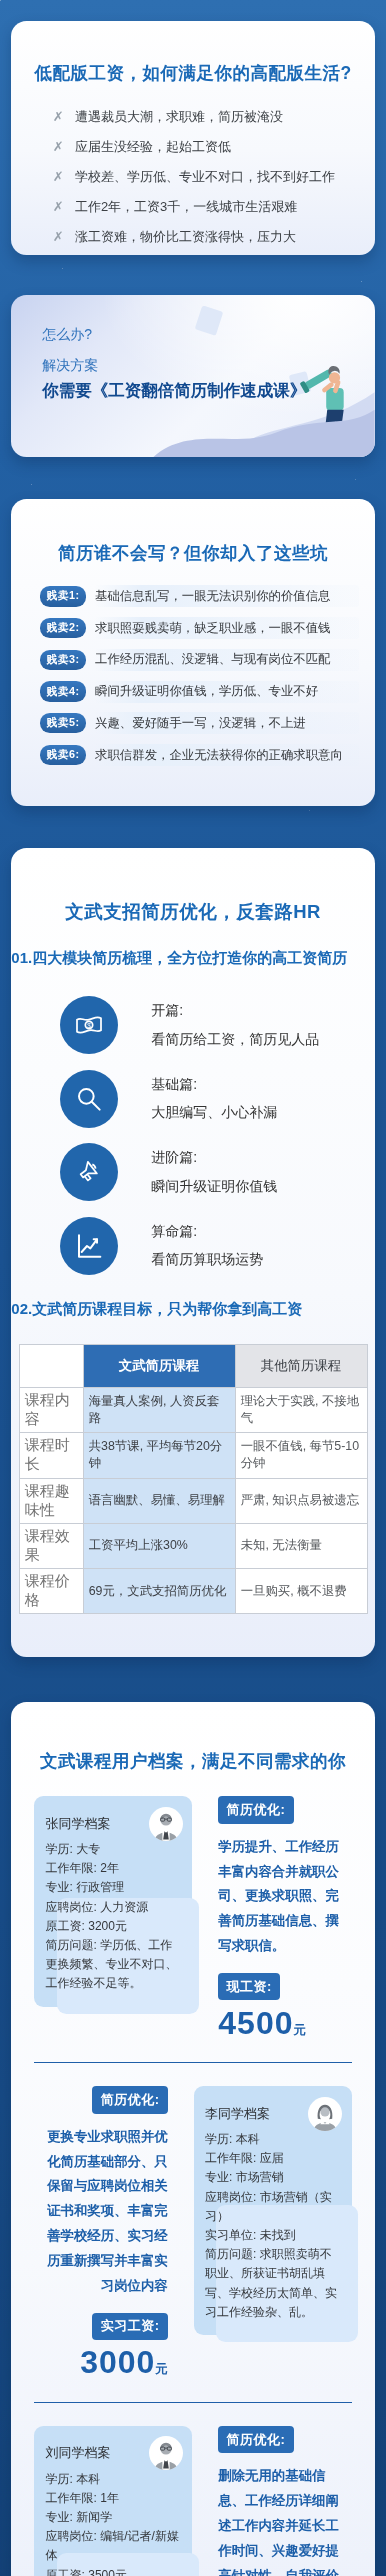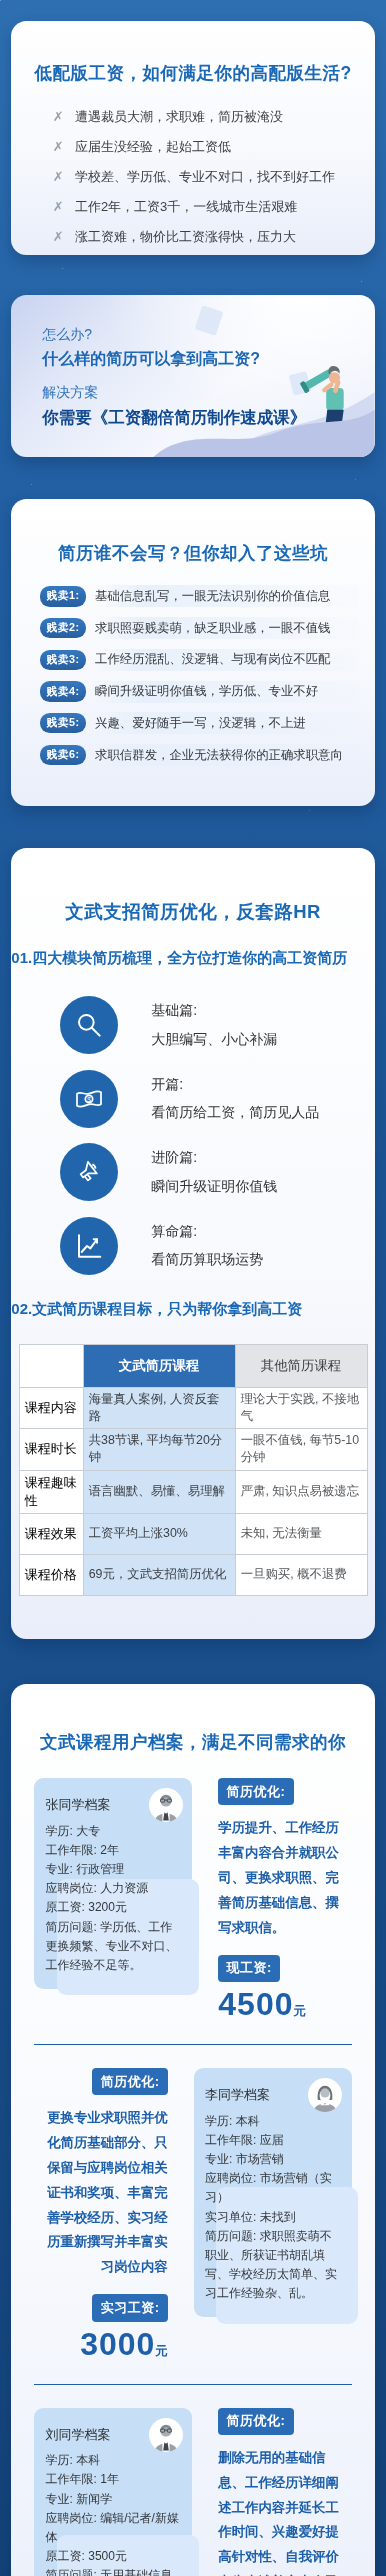--- a/index.html
+++ b/index.html
@@ -66,21 +66,21 @@
   .module-text{margin-left:33px;font-size:14px;color:#333;}
   .module-name{margin-bottom:10.3px;}
   .compare-table{margin:25px auto 0;border-collapse:collapse;width:348px;table-layout:fixed;}
   .compare-table th,.compare-table td{border:0.5px solid #c8cdd5;vertical-align:middle;
     padding:3.1px 5.2px;box-sizing:border-box;}
   .compare-table th{height:43px;}
   .compare-table td{height:41px;}
   .th-corner{background:#ffffff;}
   .th-ours{background:#2e6db4;color:#ffffff;font-size:13.4px;font-weight:bold;}
   .th-others{background:#e3e4e8;color:#3a3e44;font-size:13.4px;font-weight:normal;}
-  .td-label{background:#ffffff;color:#000000;font-size:13px;}
+  .td-label{background:#ffffff;color:#737373;font-size:15px;}
   .td-ours{background:#cfe2f6;color:#3c3f44;font-size:12.4px;}
   .td-others{background:#ffffff;color:#55585c;font-size:12.4px;}
 
   
   .card-profiles{margin-top:45px;padding:33px 23px 28px;}
   .card-profiles .section-title{font-size:17.5px;}
   .profile-row{display:flex;gap:26px;margin-top:24px;align-items:flex-start;}
   .profile-row + .profile-row{border-top:1px solid #1e5fa9;margin-top:21.6px;padding-top:23px;}
   .profile-row.info-right{flex-direction:row-reverse;}
   .info-card{position:relative;flex:0 0 158px;box-sizing:border-box;background:#c6dff6;border-radius:9.3px;
@@ -135,21 +135,20 @@
           <span class="pain-text">涨工资难，物价比工资涨得快，压力大</span>
         </li>
       </ul>
   </section>
 
   <section class="card card-solution">
     <span class="paper paper1"></span>
     <span class="paper paper2"></span>
     <div class="sol-inner">
       <div class="sol-label">怎么办?</div>
-      <div class="sol-question">什么样的简历可以拿到高工资?</div>
       <div class="sol-label sol-label2">解决方案</div>
       <div class="sol-answer">你需要《工资翻倍简历制作速成课》</div>
     </div>
     <svg class="sol-art" viewBox="0 0 430 212">
       <path d="M140 212 C 210 140 310 168 430 86 L430 212 Z" fill="#cdd6f0" opacity="0.85"></path>
       <g>
         <rect x="336" y="78" width="34" height="44" rx="8" fill="#5fc0b4"></rect>
         <g transform="rotate(-30 330 56)">
           <rect x="292" y="48" width="56" height="15" rx="5" fill="#53b8ad"></rect>
           <rect x="284" y="44" width="10" height="23" rx="3" fill="#2f8d85"></rect>
@@ -201,45 +200,45 @@
   </section>
 
   <section class="card card-course">
     <h2 class="section-title">文武支招简历优化，反套路HR</h2>
     <div class="sub-heading">01.四大模块简历梳理，全方位打造你的高工资简历</div>
     <div class="modules">
 
         <div class="module">
           <span class="module-icon">
             <svg viewBox="0 0 48 48">
-              <g fill="none" stroke="#fff" stroke-width="3">
-                <circle cx="20" cy="20" r="11"></circle>
-                <line x1="28.5" y1="28.5" x2="40" y2="40" stroke-linecap="round"></line>
-              </g>
-            </svg>
-          </span>
-          <span class="module-text">
-            <div class="module-name">基础篇:</div>
-            <div class="module-desc">大胆编写、小心补漏</div>
-          </span>
-        </div>
-
-        <div class="module">
-          <span class="module-icon">
-            <svg viewBox="0 0 48 48">
               <g fill="none" stroke="#fff" stroke-width="2.6">
                 <path d="M6 16 c6 -4 10 2 18 0 c8 -2 12 -6 18 -2 l0 18 c-6 4 -10 -2 -18 0 c-8 2 -12 6 -18 2 z"></path>
                 <circle cx="24" cy="24" r="5.5"></circle>
               </g>
               <text x="24" y="28.5" font-size="10" fill="#fff" text-anchor="middle" font-family="sans-serif">$</text>
             </svg>
           </span>
           <span class="module-text">
             <div class="module-name">开篇:</div>
             <div class="module-desc">看简历给工资，简历见人品</div>
+          </span>
+        </div>
+
+        <div class="module">
+          <span class="module-icon">
+            <svg viewBox="0 0 48 48">
+              <g fill="none" stroke="#fff" stroke-width="3">
+                <circle cx="20" cy="20" r="11"></circle>
+                <line x1="28.5" y1="28.5" x2="40" y2="40" stroke-linecap="round"></line>
+              </g>
+            </svg>
+          </span>
+          <span class="module-text">
+            <div class="module-name">基础篇:</div>
+            <div class="module-desc">大胆编写、小心补漏</div>
           </span>
         </div>
 
         <div class="module">
           <span class="module-icon">
             <svg viewBox="0 0 48 48">
               <g transform="rotate(-38 24 24)" fill="none" stroke="#fff" stroke-width="2.6" stroke-linejoin="round">
                 <path d="M12 19 h10 l10 -8 v22 l-10 -8 h-10 z"></path>
                 <path d="M35 18 a8 8 0 0 1 0 8"></path>
                 <path d="M15 25 v8 h5 v-8"></path>

